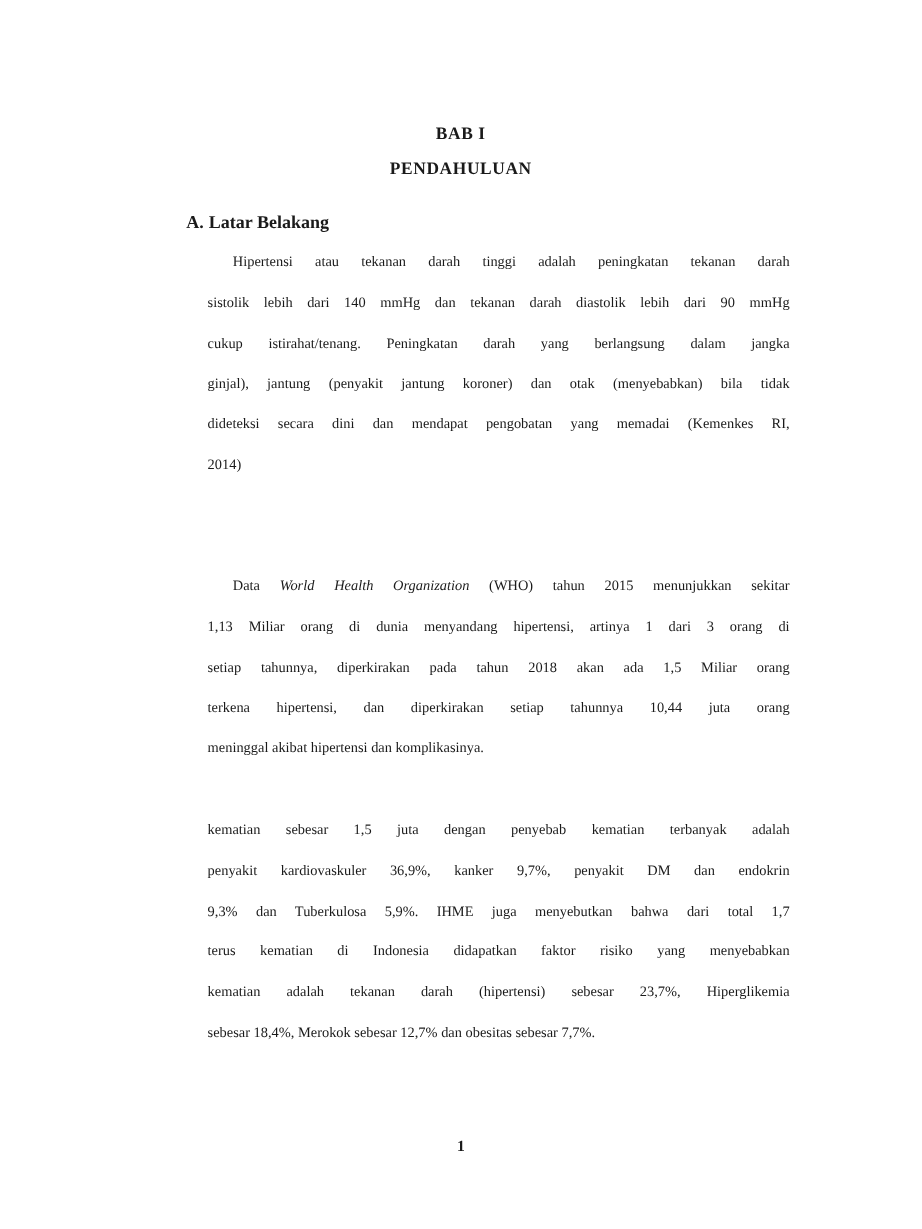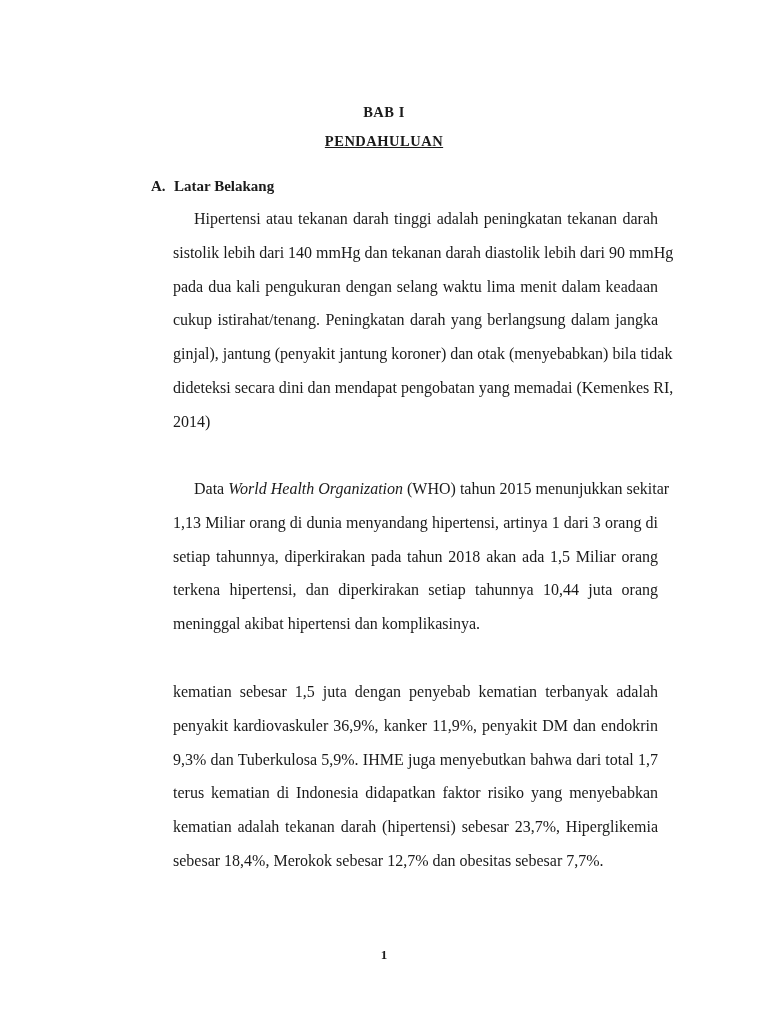--- a/index.html
+++ b/index.html
@@ -1,60 +1,59 @@
 <!DOCTYPE html>
 <html><head>
 <meta charset="utf-8">
 <style>
   html, body { margin: 0; padding: 0; background: #ffffff; }
   body { width: 768px; height: 1024px; position: relative; overflow: hidden;
          font-family: "Liberation Serif", "DejaVu Serif", serif; color: #1a1a1a; }
   .page { position: absolute; left: 0; top: 0; width: 748px; height: 1024px; background: #fff; }
   .center { position: absolute; left: 0; width: 768px; text-align: center; font-weight: bold; font-size: 14.5px; letter-spacing: 0.5px; }
-  .heading { position: absolute; left: 151px; top: 178px; font-weight: bold; font-size: 15px; }
+  .heading { position: absolute; left: 151px; top: 178px; font-weight: bold; font-size: 15px; text-align: center; }
   .heading .num { display: inline-block; width: 23px; }
-  .body { position: absolute; left: 173px; width: 485px; font-size: 16px; line-height: 33.8px; text-align: justify; }
+  .body { position: absolute; left: 173px; width: 485px; font-size: 12px; line-height: 33.8px; text-align: justify; }
   .line { display: block; text-align-last: justify; white-space: nowrap; }
   .line.last { text-align-last: left; }
   .line.indent { padding-left: 21px; }
   .pnum { position: absolute; left: 0; width: 768px; top: 947px; text-align: center; font-weight: bold; font-size: 13px; }
   em { font-style: italic; }
 </style>
 </head>
 <body>
 
 <div class="page">
   <div class="center" style="top:104px;">BAB I</div>
-  <div class="center" style="top:133px;text-decoration:underline;">PENDAHULUAN</div>
+  <div class="center" style="top:133px;">PENDAHULUAN</div>
 
   <div class="heading">
     <span class="num">A.</span><span>Latar Belakang</span>
   </div>
 
   <div class="body" style="top:202px;">
     <span class="line indent">Hipertensi atau tekanan darah tinggi adalah peningkatan tekanan darah</span>
     <span class="line">sistolik lebih dari 140 mmHg dan tekanan darah diastolik lebih dari 90 mmHg</span>
-    <span class="line">pada dua kali pengukuran dengan selang waktu lima menit dalam keadaan</span>
     <span class="line">cukup istirahat/tenang. Peningkatan darah yang berlangsung dalam jangka</span>
     <span class="line">ginjal), jantung (penyakit jantung koroner) dan otak (menyebabkan) bila tidak</span>
     <span class="line">dideteksi secara dini dan mendapat pengobatan yang memadai (Kemenkes RI,</span>
     <span class="line last">2014)</span>
   </div>
 
   <div class="body" style="top:472px;">
     <span class="line indent"><span>Data </span><em>World Health Organization</em><span> (WHO) tahun 2015 menunjukkan sekitar</span></span>
     <span class="line">1,13 Miliar orang di dunia menyandang hipertensi, artinya 1 dari 3 orang di</span>
     <span class="line">setiap tahunnya, diperkirakan pada tahun 2018 akan ada 1,5 Miliar orang</span>
     <span class="line">terkena hipertensi, dan diperkirakan setiap tahunnya 10,44 juta orang</span>
     <span class="line last">meninggal akibat hipertensi dan komplikasinya.</span>
   </div>
 
   <div class="body" style="top:675px;">
     <span class="line">kematian sebesar 1,5 juta dengan penyebab kematian terbanyak adalah</span>
-    <span class="line">penyakit kardiovaskuler 36,9%, kanker 11,9%, penyakit DM dan endokrin</span>
+    <span class="line">penyakit kardiovaskuler 36,9%, kanker 9,7%, penyakit DM dan endokrin</span>
     <span class="line">9,3% dan Tuberkulosa 5,9%. IHME juga menyebutkan bahwa dari total 1,7</span>
     <span class="line">terus kematian di Indonesia didapatkan faktor risiko yang menyebabkan</span>
     <span class="line">kematian adalah tekanan darah (hipertensi) sebesar 23,7%, Hiperglikemia</span>
     <span class="line last">sebesar 18,4%, Merokok sebesar 12,7% dan obesitas sebesar 7,7%.</span>
   </div>
 
   <div class="pnum">1</div>
 </div>
 
 </body></html>

